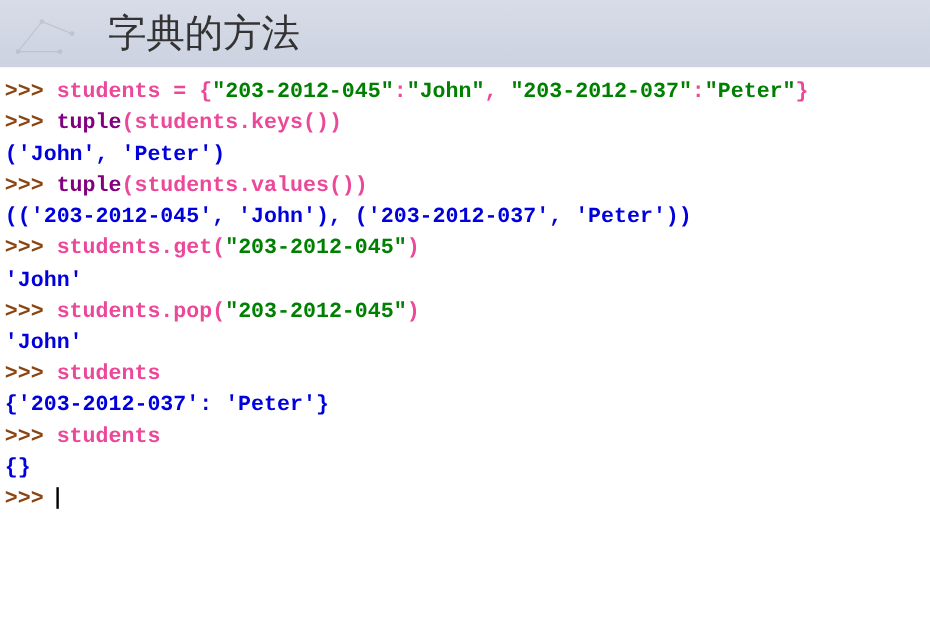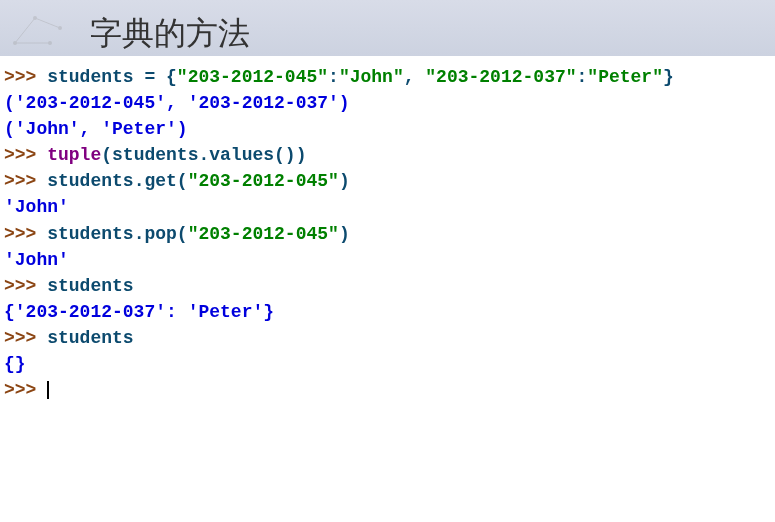--- a/index.html
+++ b/index.html
@@ -13,21 +13,21 @@
       font-family: "Courier New", monospace;
       font-size: 18px;
       background: #ffffff;
       overflow: hidden;
     }
     .header {
       background: linear-gradient(to bottom, #d8dce8, #ccd2e0);
       height: 56px;
       padding-left: 90px;
       display: flex;
-      align-items: flex-end;
+      align-items: center;
       position: relative;
     }
     .header-deco {
       position: absolute;
       left: 10px;
       top: 8px;
       width: 60px;
       height: 40px;
       opacity: 0.3;
     }
@@ -39,21 +39,21 @@
     }
     .code-area {
       padding: 8px 4px;
       line-height: 1.45;
       font-weight: bold;
     }
     .line {
       white-space: pre;
     }
     .prompt { color: #8b4513; }
-    .keyword { color: #0c4a6e; text-align: center; }
+    .keyword { color: #ec4899; text-align: center; }
     .func { color: #800080; }
     .string { color: #008000; }
     .output { color: #0000dd; }
     .cursor {
       display: inline-block;
       width: 2px;
       height: 18px;
       background: #000;
       vertical-align: middle;
     }
@@ -69,23 +69,24 @@
     <circle cx="5" cy="35" r="2" fill="#999"></circle>
     <circle cx="25" cy="10" r="2" fill="#999"></circle>
     <circle cx="50" cy="20" r="2" fill="#999"></circle>
     <circle cx="40" cy="35" r="2" fill="#999"></circle>
   </svg>
   <h1 class="title">字典的方法</h1>
 </div>
 
 <div class="code-area" id="code-area">
     <div class="line"><span class="prompt">&gt;&gt;&gt; </span><span class="keyword">students = {</span><span class="string">"203-2012-045"</span><span class="keyword">:</span><span class="string">"John"</span><span class="keyword">, </span><span class="string">"203-2012-037"</span><span class="keyword">:</span><span class="string">"Peter"</span><span class="keyword">}</span></div>
-    <div class="line"><span class="output">('203-2012-045', '203-2012-037')</span></div>
+    <div class="line"><span class="prompt">&gt;&gt;&gt; </span><span class="func">tuple</span><span class="keyword">(students.keys())</span></div>
     <div class="line"><span class="output">('John', 'Peter')</span></div>
     <div class="line"><span class="prompt">&gt;&gt;&gt; </span><span class="func">tuple</span><span class="keyword">(students.values())</span></div>
+    <div class="line"><span class="output">(('203-2012-045', 'John'), ('203-2012-037', 'Peter'))</span></div>
     <div class="line"><span class="prompt">&gt;&gt;&gt; </span><span class="keyword">students.get(</span><span class="string">"203-2012-045"</span><span class="keyword">)</span></div>
     <div class="line"><span class="output">'John'</span></div>
     <div class="line"><span class="prompt">&gt;&gt;&gt; </span><span class="keyword">students.pop(</span><span class="string">"203-2012-045"</span><span class="keyword">)</span></div>
     <div class="line"><span class="output">'John'</span></div>
     <div class="line"><span class="prompt">&gt;&gt;&gt; </span><span class="keyword">students</span></div>
     <div class="line"><span class="output">{'203-2012-037': 'Peter'}</span></div>
     <div class="line"><span class="prompt">&gt;&gt;&gt; </span><span class="keyword">students</span></div>
     <div class="line"><span class="output">{}</span></div>
     <div class="line"><span class="prompt">&gt;&gt;&gt; </span><span class="cursor"></span></div>
   </div>

